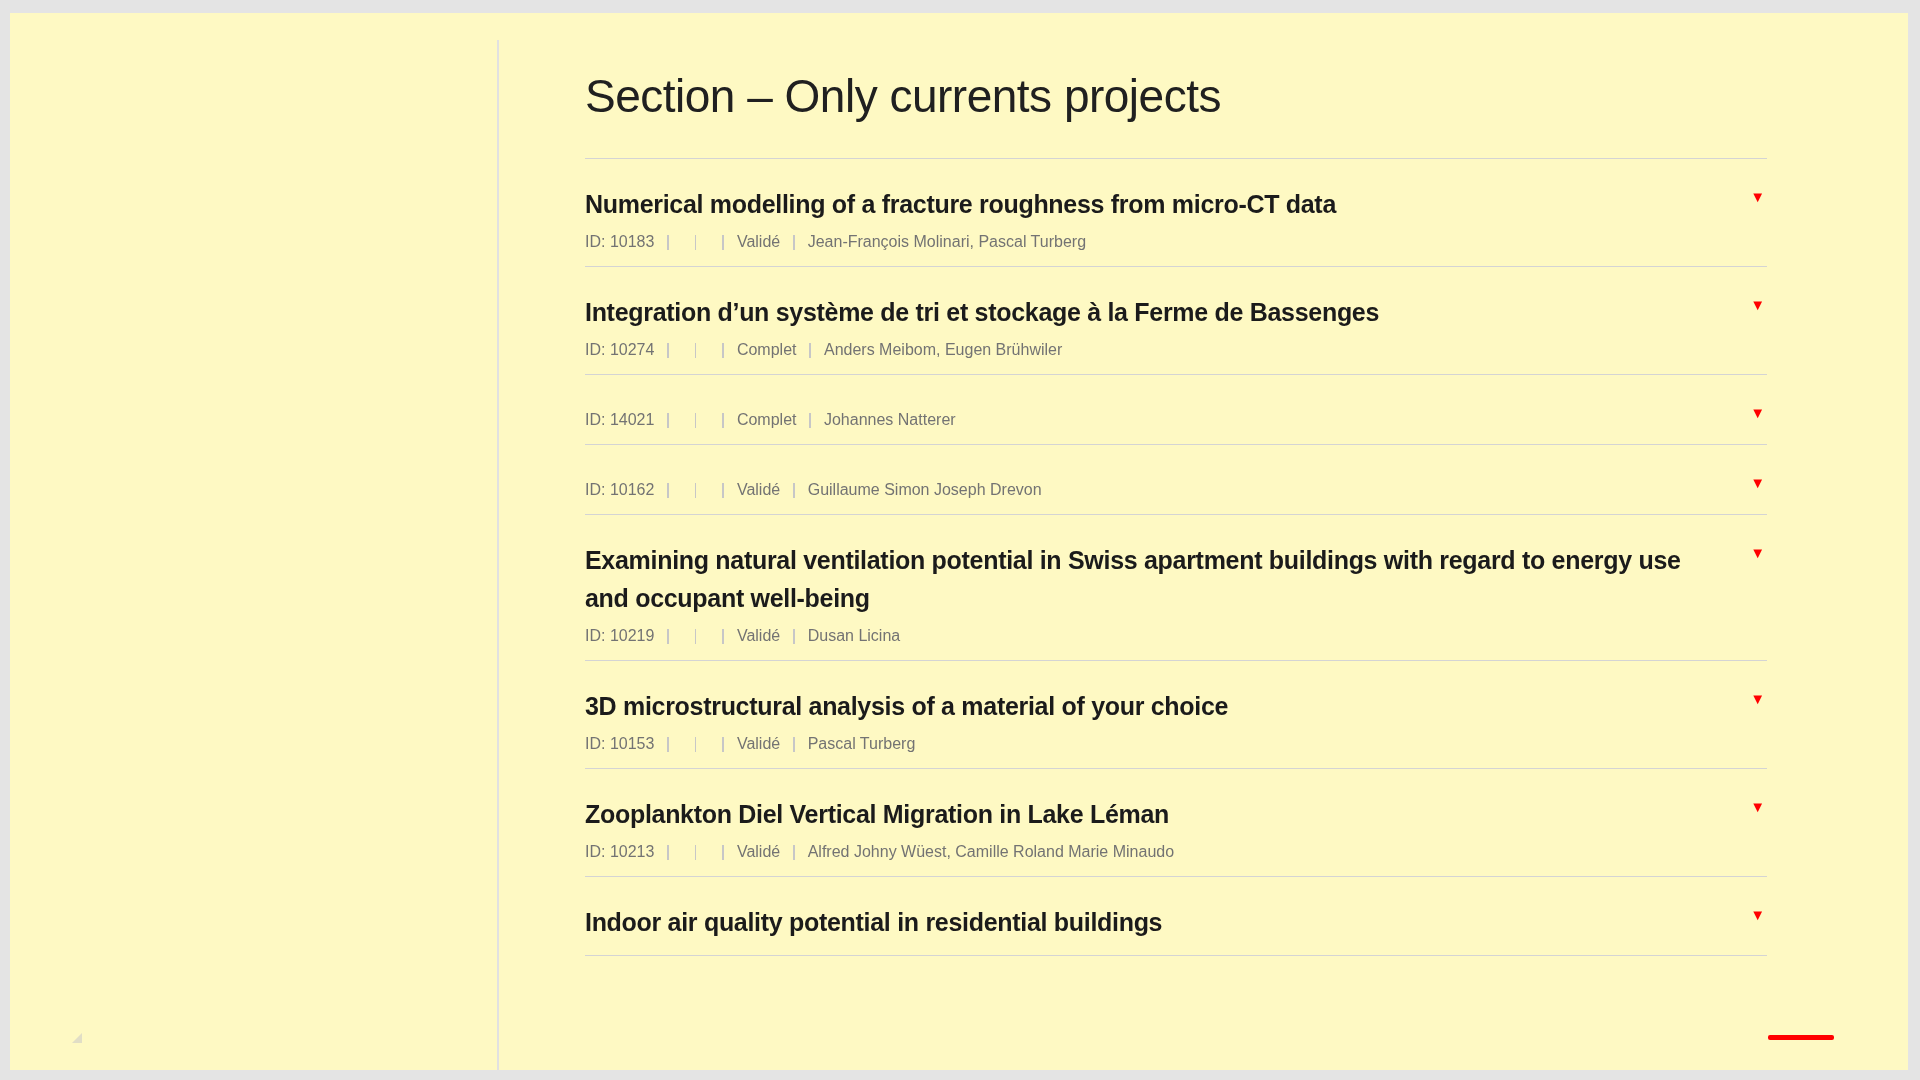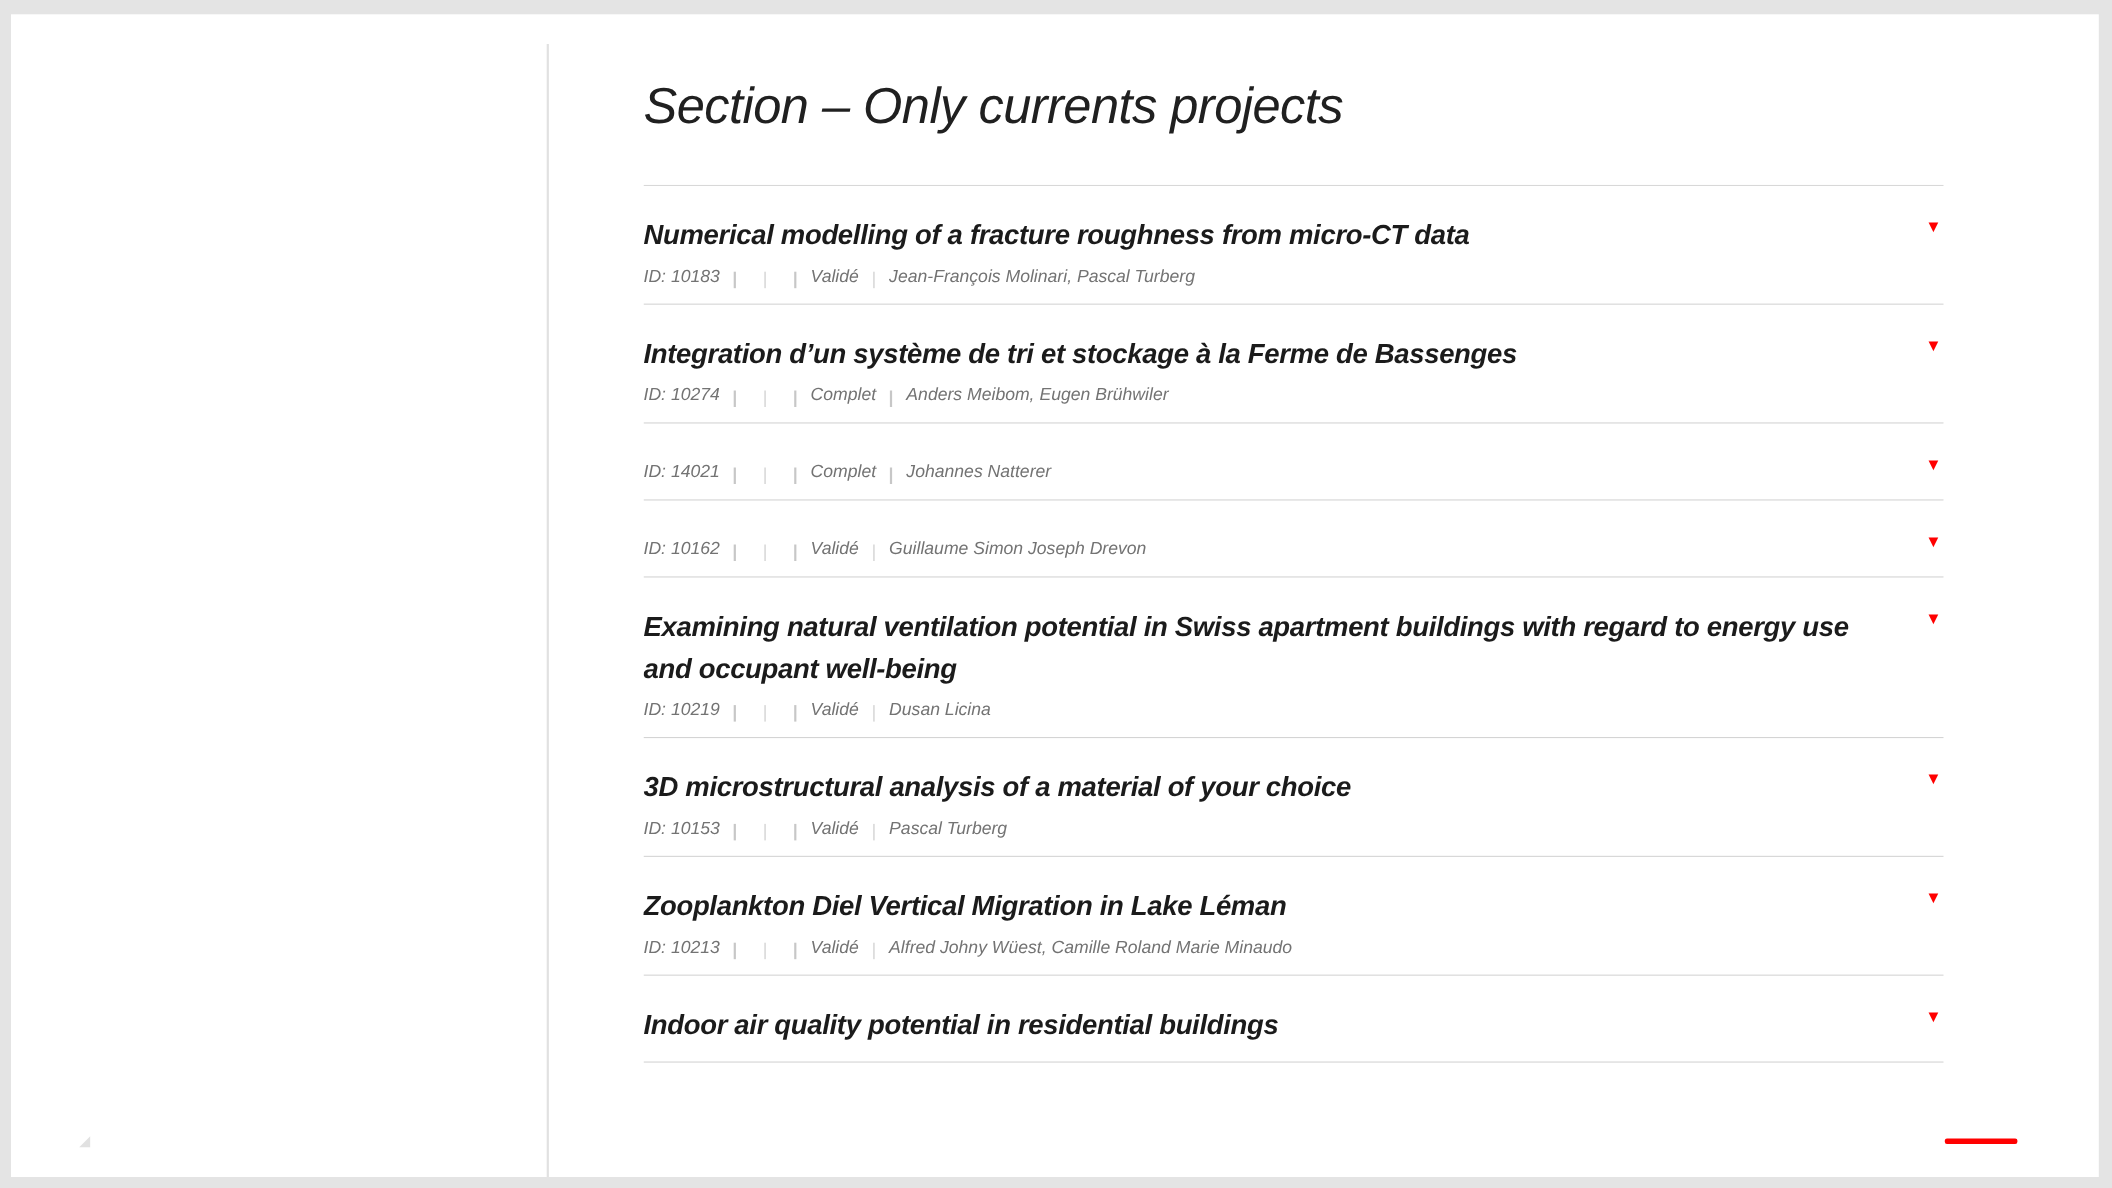--- a/index.html
+++ b/index.html
@@ -6,23 +6,22 @@
   html, body {
     width: 1920px; height: 1080px;
     background: #e4e4e4;
     font-family: "Liberation Sans", "DejaVu Sans", sans-serif;
     overflow: hidden;
   }
   .page-card {
     position: absolute;
     left: 10px; top: 13px;
     width: 1898px; height: 1057px;
-    background: #ffffff;
+    background: #fef9c3;
     overflow: hidden;
-    font-style: italic;
   }
   .v-divider {
     position: absolute;
     left: 487px; top: 27px; bottom: 0;
     width: 2px;
     background: #e1e1e1;
   }
   .corner-grip {
     position: absolute;
     left: 62px; top: 1020px;
@@ -38,21 +37,21 @@
   }
   h1.page-title {
     margin-top: 56px;
     font-size: 46px;
     line-height: 55px;
     font-weight: 400;
     color: #202020;
     letter-spacing: -0.5px;
   }
   .list-viewport {
-    margin-top: 44px;
+    margin-top: 34px;
     height: 866px;
     overflow: hidden;
   }
   ol.project-list {
     list-style: none;
     border-top: 1px solid #d4d4d4;
   }
   li.project-row {
     position: relative;
     border-bottom: 1px solid #d4d4d4;
@@ -62,21 +61,21 @@
     font-size: 25px;
     line-height: 38px;
     font-weight: 700;
     color: #1b1b1b;
     letter-spacing: -0.3px;
     padding-right: 64px;
   }
   .row-meta {
     margin-top: 9px;
     display: flex;
-    align-items: flex-end;
+    align-items: center;
     column-gap: 13px;
     font-size: 16px;
     line-height: 20px;
     color: #737373;
   }
   .row-meta .sep {
     display: inline-block;
     width: 1.5px; height: 15px;
     background: #c7c7c7;
     flex: none;

